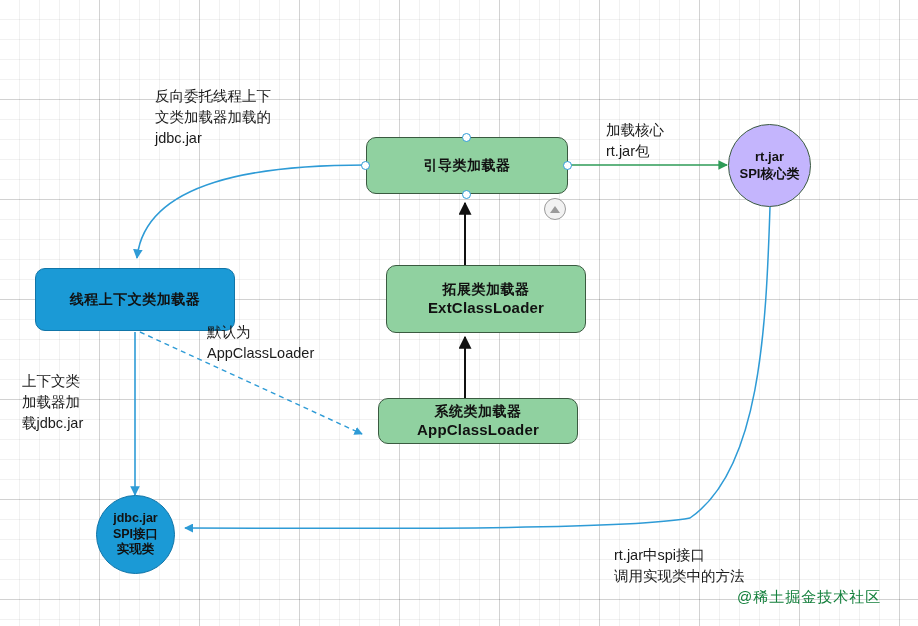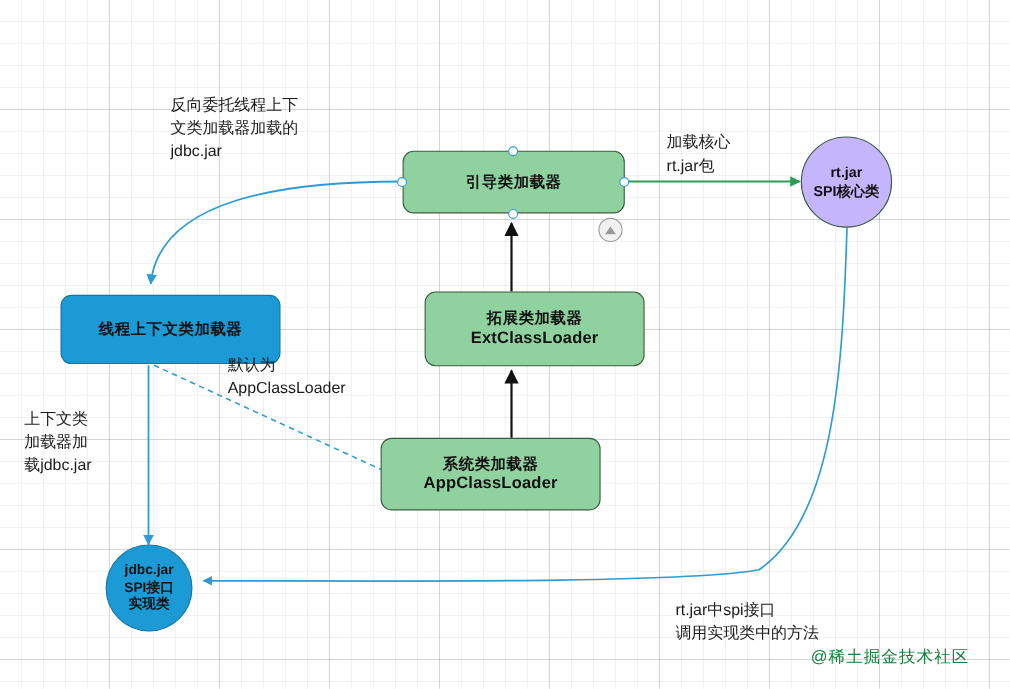--- a/index.html
+++ b/index.html
@@ -34,21 +34,20 @@
     line-height:1.3;
   }
   .box{
     border-radius:10px;
     border:1.4px solid #3a5a40;
     background:#90d1a0;
   }
   .box.blue{
     background:#1b9ad6;
     border:1.4px solid #1075a8;
-    margin-left:20px;
   }
   .box .l1{font-size:14px;font-weight:700;color:#111;letter-spacing:.5px;}
   .box .l2{font-size:15px;font-weight:700;color:#111;letter-spacing:.2px;}
   .circle{
     border-radius:50%;
     border:1.4px solid #3a5a40;
     background:#c4b5fd;
   }
   .circle.blue{
     background:#1b9ad6;
@@ -137,21 +136,21 @@
 
 <div class="collapse-btn" style="left:544px;top:198px;">
   <i></i>
 </div>
 
 <div class="node box" style="left:386px;top:265px;width:200px;height:68px;">
   <div class="l1">拓展类加载器</div>
   <div class="l2">ExtClassLoader</div>
 </div>
 
-<div class="node box" style="left:346px;top:398px;width:200px;height:66px;text-align:right;">
+<div class="node box" style="left:378px;top:398px;width:200px;height:46px;text-align:right;">
   <div class="l1">系统类加载器</div>
   <div class="l2">AppClassLoader</div>
 </div>
 
 <div class="node box blue" style="left:35px;top:268px;width:200px;height:63px;">
   <div class="l1">线程上下文类加载器</div>
 </div>
 
 <div class="node circle" style="left:728px;top:124px;width:83px;height:83px;">
   <div class="cl">rt.jar</div>

